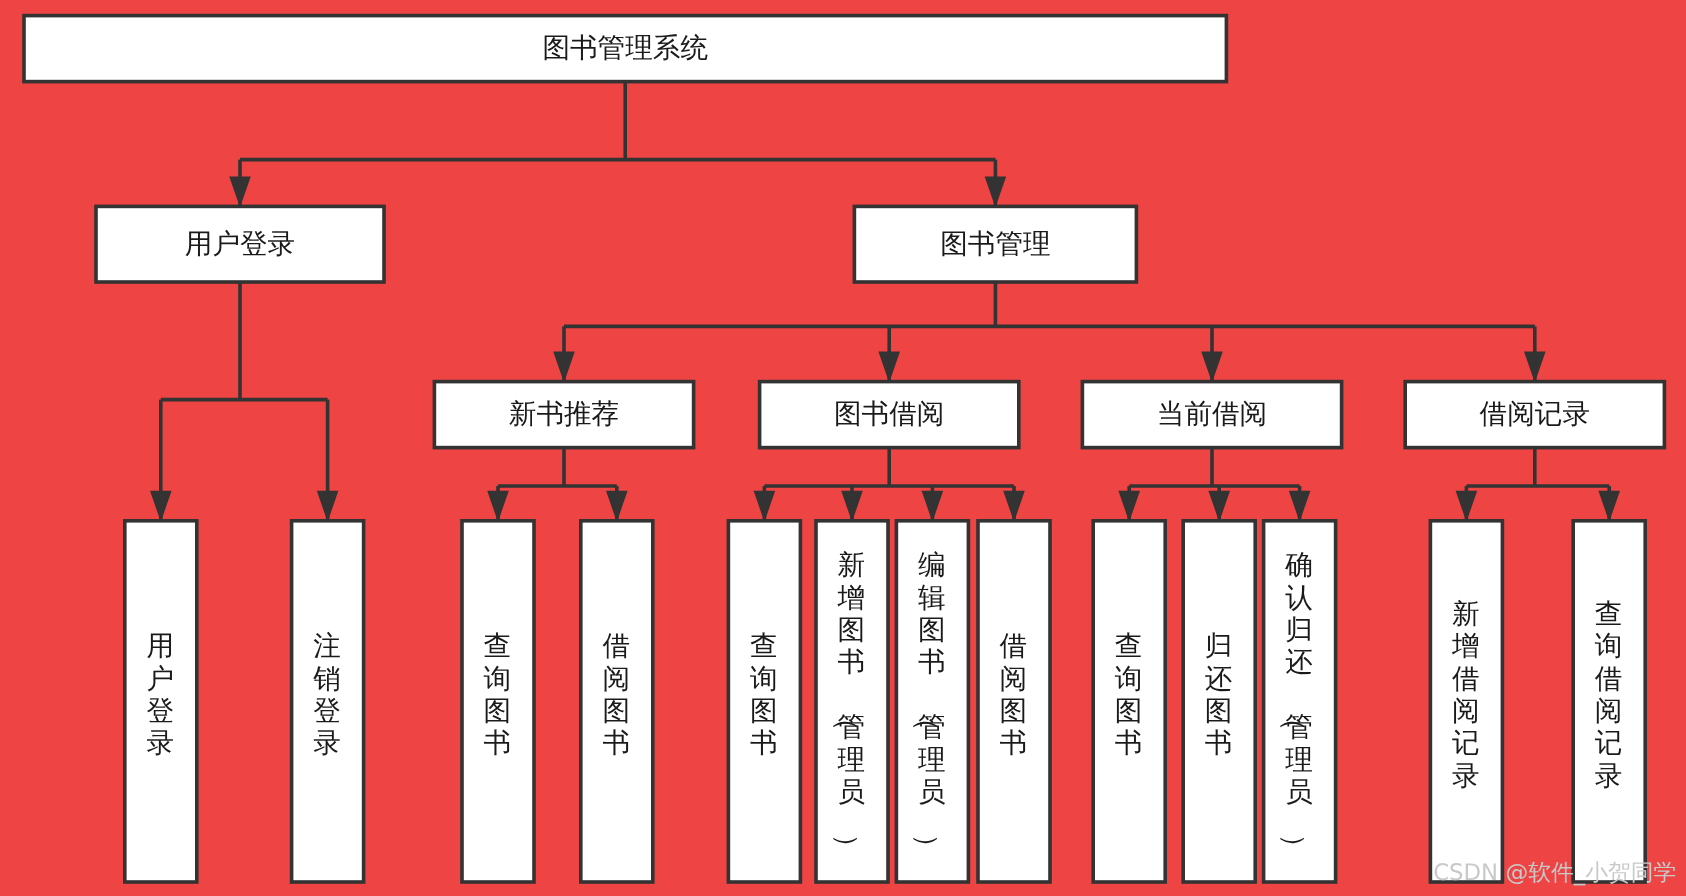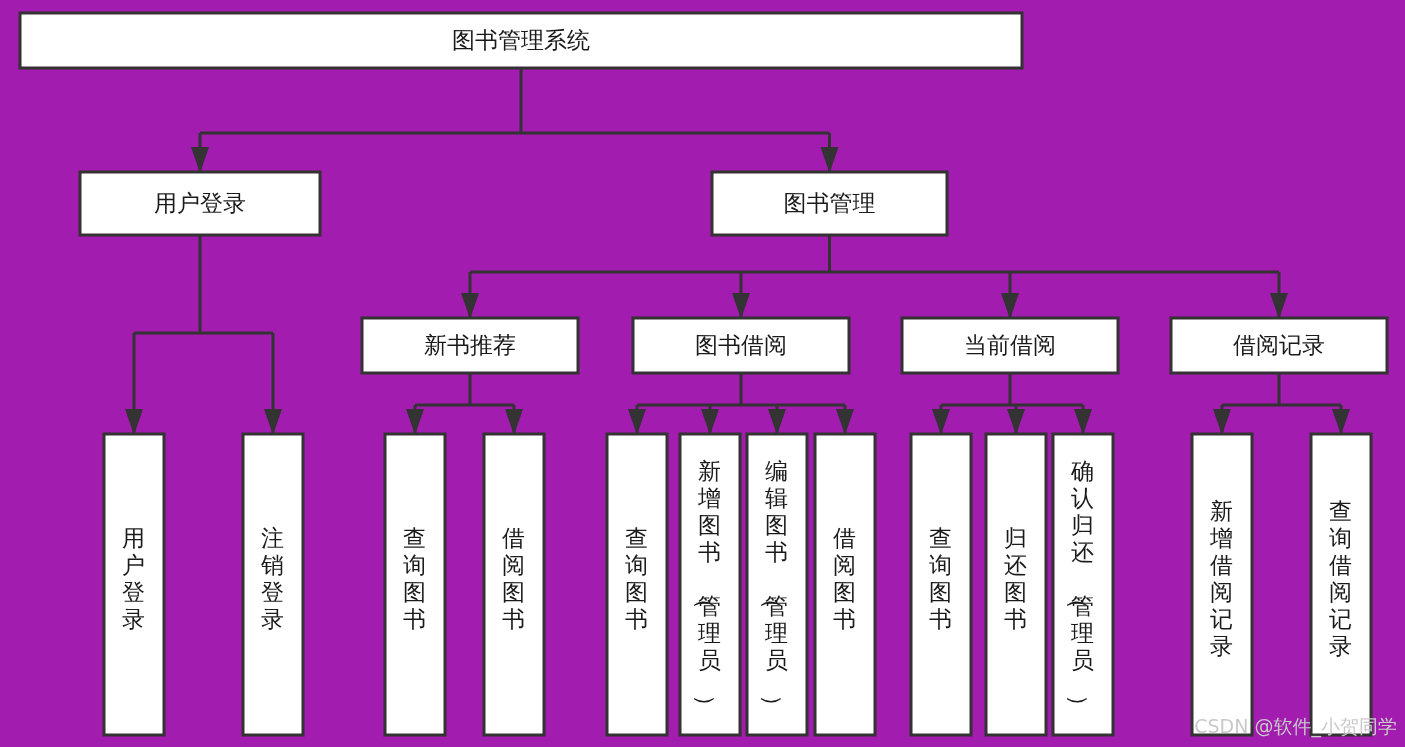--- a/index.html
+++ b/index.html
@@ -8,21 +8,21 @@
     padding: 0;
     background: #ffffff;
   }
   body {
     font-family: "DejaVu Sans", "Liberation Sans", sans-serif;
   }
   #diagram-root {
     position: relative;
     width: 1405px;
     height: 747px;
-    background: #a21caf;
+    background: #ef4444;
     overflow: hidden;
   }
   svg.diagram-canvas {
     position: absolute;
     left: 0;
     top: 0;
     width: 1405px;
     height: 747px;
     display: block;
   }

